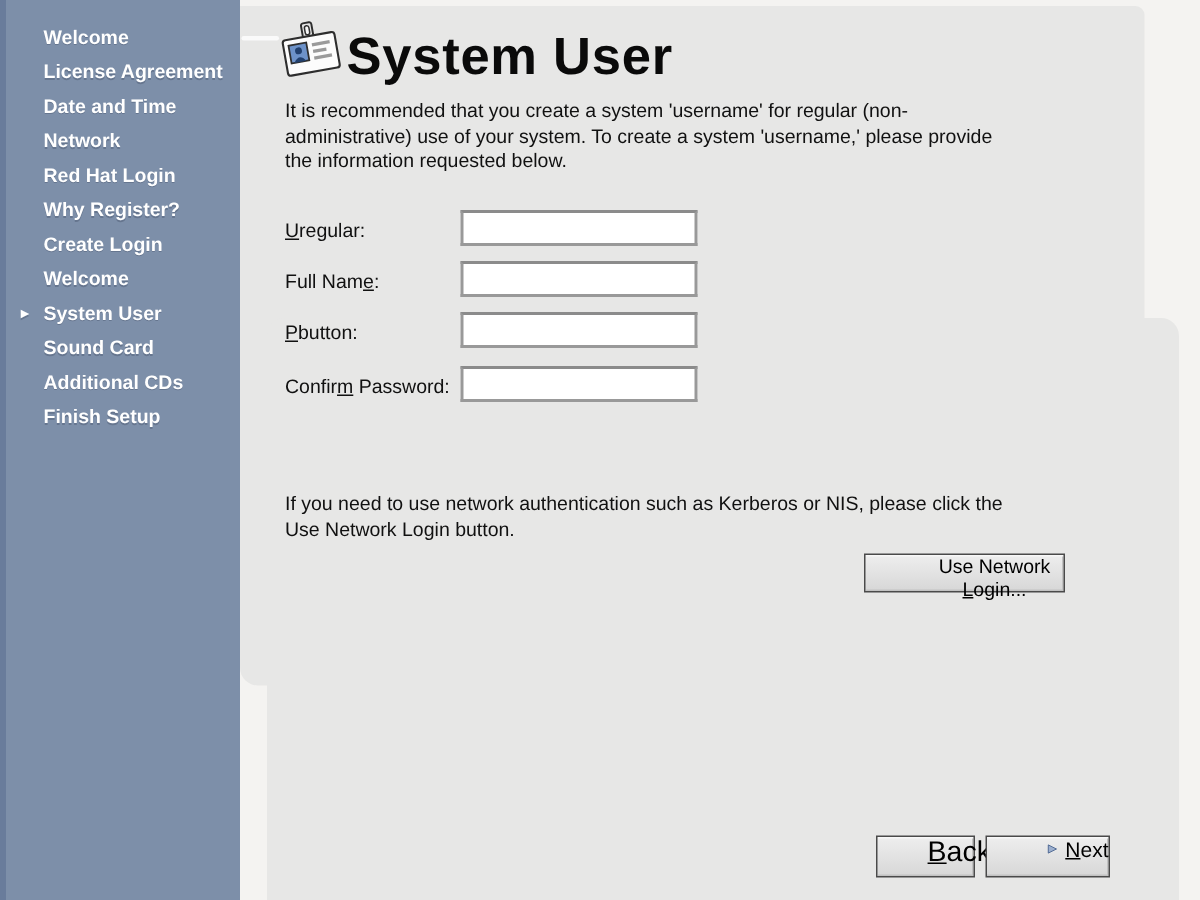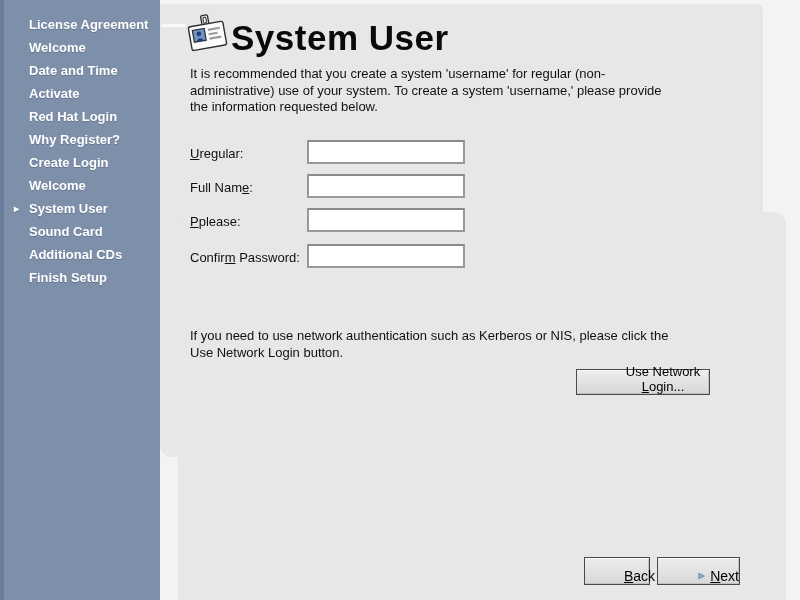--- a/index.html
+++ b/index.html
@@ -33,52 +33,52 @@
   .field-label { position:absolute; left:190px; font-size:13px; color:#111; }
   .field-input { position:absolute; left:307px; width:158px; height:24px; background:#ffffff;
                  border:2px solid #999999; border-top-color:#8b8b8b; font-size:13px; padding:0 4px;
                  font-family:"Liberation Sans", sans-serif; }
   .mn { text-decoration:underline; }
 
   .note { position:absolute; left:190px; top:327px; width:540px; font-size:13px; line-height:17px;
           color:#111; white-space:pre-line; }
 
   
-  .btn { position:absolute; display:flex; align-items:flex-end; justify-content:center; gap:5px;
+  .btn { position:absolute; display:flex; align-items:flex-start; justify-content:center; gap:5px;
          background:linear-gradient(#eeeeee, #d7d7d7); border:1px solid #4a4a4a;
          box-shadow:inset 0 1px 0 #f8f8f8, inset -1px -1px 0 #c2c2c2;
          font-family:"Liberation Sans", sans-serif; font-size:13px; color:#000; cursor:default;padding-left:40px; }
   .btn-network { left:576px; top:369px; width:134px; height:26px; }
-  .btn-back { left:584px; top:557px; width:66px; height:28px; font-size:14px; }
+  .btn-back { left:584px; top:557px; width:66px; height:28px; font-size:19px; }
   .btn-next { left:657px; top:557px; width:83px; height:28px; font-size:14px; }
   .tri { display:block; }
 </style>
 </head>
 <body>
 
 <div class="screen">
 
   <div class="sidebar">
     <div class="sidebar-edge"></div>
     <ul class="steps">
       <li class="step">
           <span class="marker"></span>
-          <span>License Agreement</span>
+          <span>Welcome</span>
         </li>
       <li class="step">
           <span class="marker"></span>
-          <span>Welcome</span>
+          <span>License Agreement</span>
         </li>
       <li class="step">
           <span class="marker"></span>
           <span>Date and Time</span>
         </li>
       <li class="step">
           <span class="marker"></span>
-          <span>Activate</span>
+          <span>Network</span>
         </li>
       <li class="step">
           <span class="marker"></span>
           <span>Red Hat Login</span>
         </li>
       <li class="step">
           <span class="marker"></span>
           <span>Why Register?</span>
         </li>
       <li class="step">
@@ -131,21 +131,21 @@
   <p class="intro">It is recommended that you create a system 'username' for regular (non-
 administrative) use of your system. To create a system 'username,' please provide
 the information requested below.</p>
 
   <label class="field-label" style="top:146px;"><span></span><span class="mn">U</span><span>regular:</span></label>
   <input class="field-input" style="top: 140px;" type="text" value="">
 
   <label class="field-label" style="top:180px;"><span>Full Nam</span><span class="mn">e</span><span>:</span></label>
   <input class="field-input" style="top: 174px;" type="text" value="">
 
-  <label class="field-label" style="top:214px;"><span></span><span class="mn">P</span><span>please:</span></label>
+  <label class="field-label" style="top:214px;"><span></span><span class="mn">P</span><span>button:</span></label>
   <input class="field-input" style="top: 208px;" type="password" value="">
 
   <label class="field-label" style="top:250px;"><span>Confir</span><span class="mn">m</span><span> Password:</span></label>
   <input class="field-input" style="top: 244px;" type="password" value="">
 
   <p class="note">If you need to use network authentication such as Kerberos or NIS, please click the
 Use Network Login button.</p>
 
   <button class="btn btn-network">
       <span><span>Use Network </span><span class="mn">L</span><span>ogin...</span></span>

